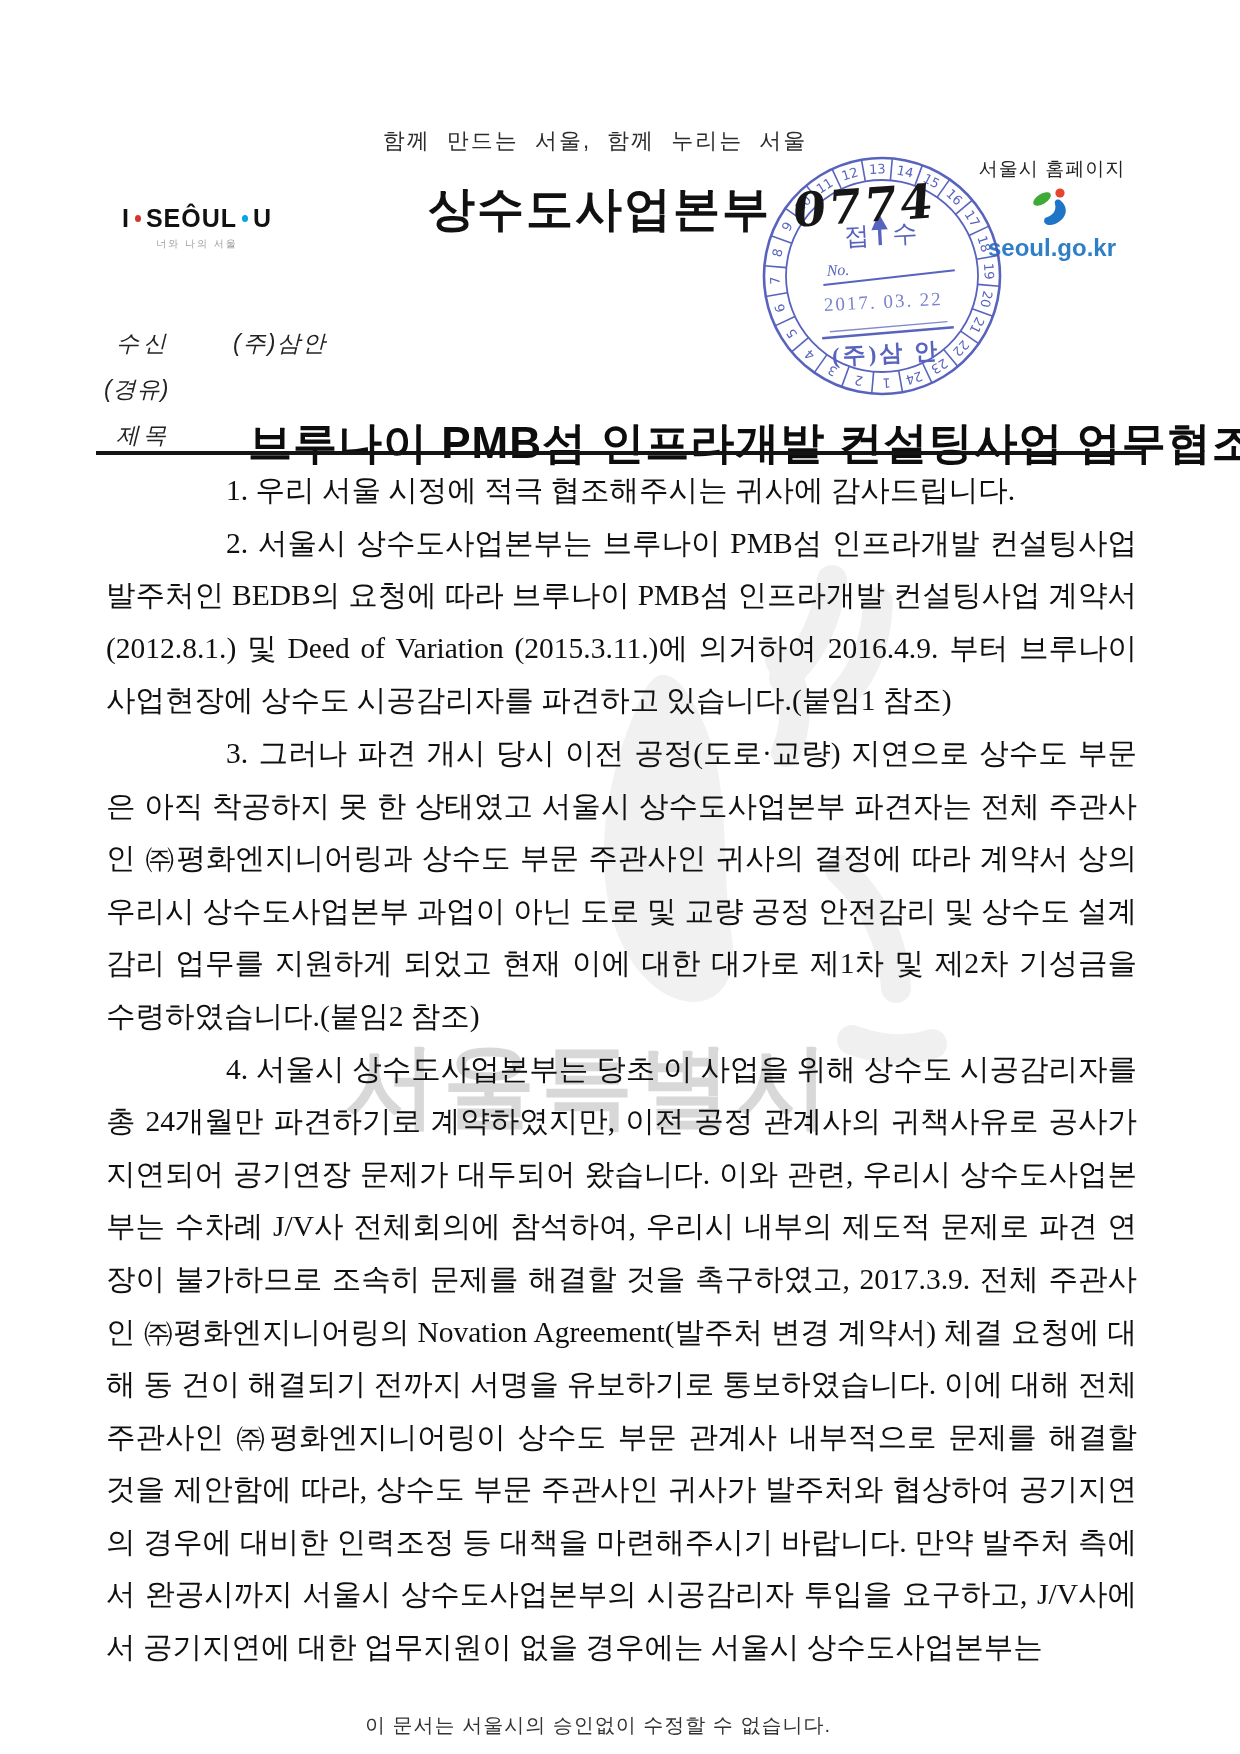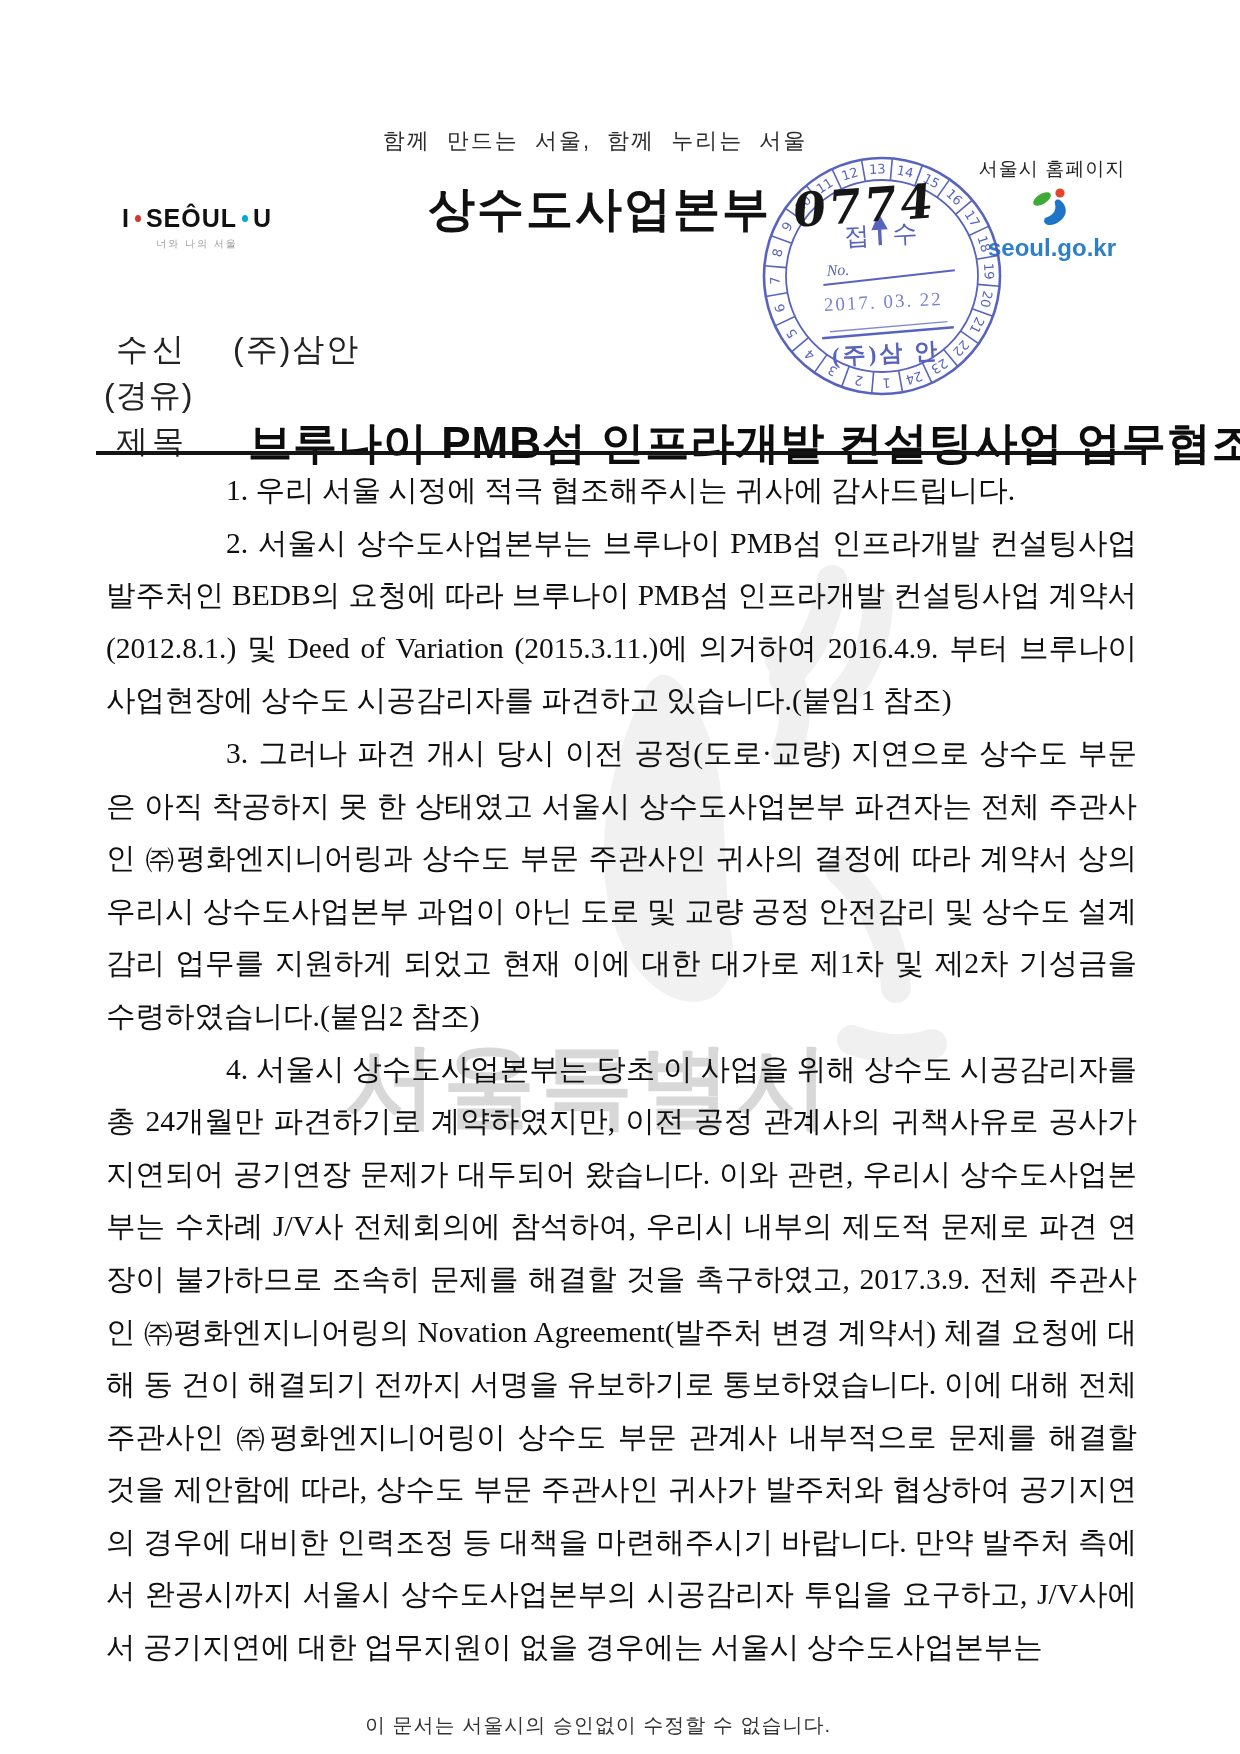--- a/index.html
+++ b/index.html
@@ -43,21 +43,21 @@
   .stamp svg{width:250px;height:250px;}
   .stamp .ring-num{font-size:13px;fill:var(--stamp-blue);text-anchor:middle;
     font-family:"DejaVu Sans",sans-serif;}
   .stamp-kr{font-family:"Liberation Serif",serif;fill:var(--stamp-blue);}
   .handwritten-no{
     position:absolute;left:793px;top:178px;z-index:4;font-size:47px;font-weight:700;
     color:var(--ink);transform:rotate(-4deg) skewX(-8deg);letter-spacing:3px;
     font-family:"DejaVu Serif",serif;
   }
   
-  .row-label{position:absolute;font-size:32px;color:#222;}
+  .row-label{position:absolute;font-size:23px;color:#222;font-style:italic;}
   .to-label{left:116px;top:328px;letter-spacing:4px;}
   .to-value{left:233px;top:328px;letter-spacing:2px;}
   .via-label{left:104px;top:374px;letter-spacing:1px;}
   .subject-label{left:116px;top:420px;letter-spacing:4px;}
   .subject-value{
     position:absolute;left:248px;top:414px;font-size:44px;font-weight:700;
     color:#0d0d0d;letter-spacing:1px;white-space:nowrap;
   }
   .subject-rule{position:absolute;left:96px;top:451px;width:1047px;height:4px;background:#141414;}
   

